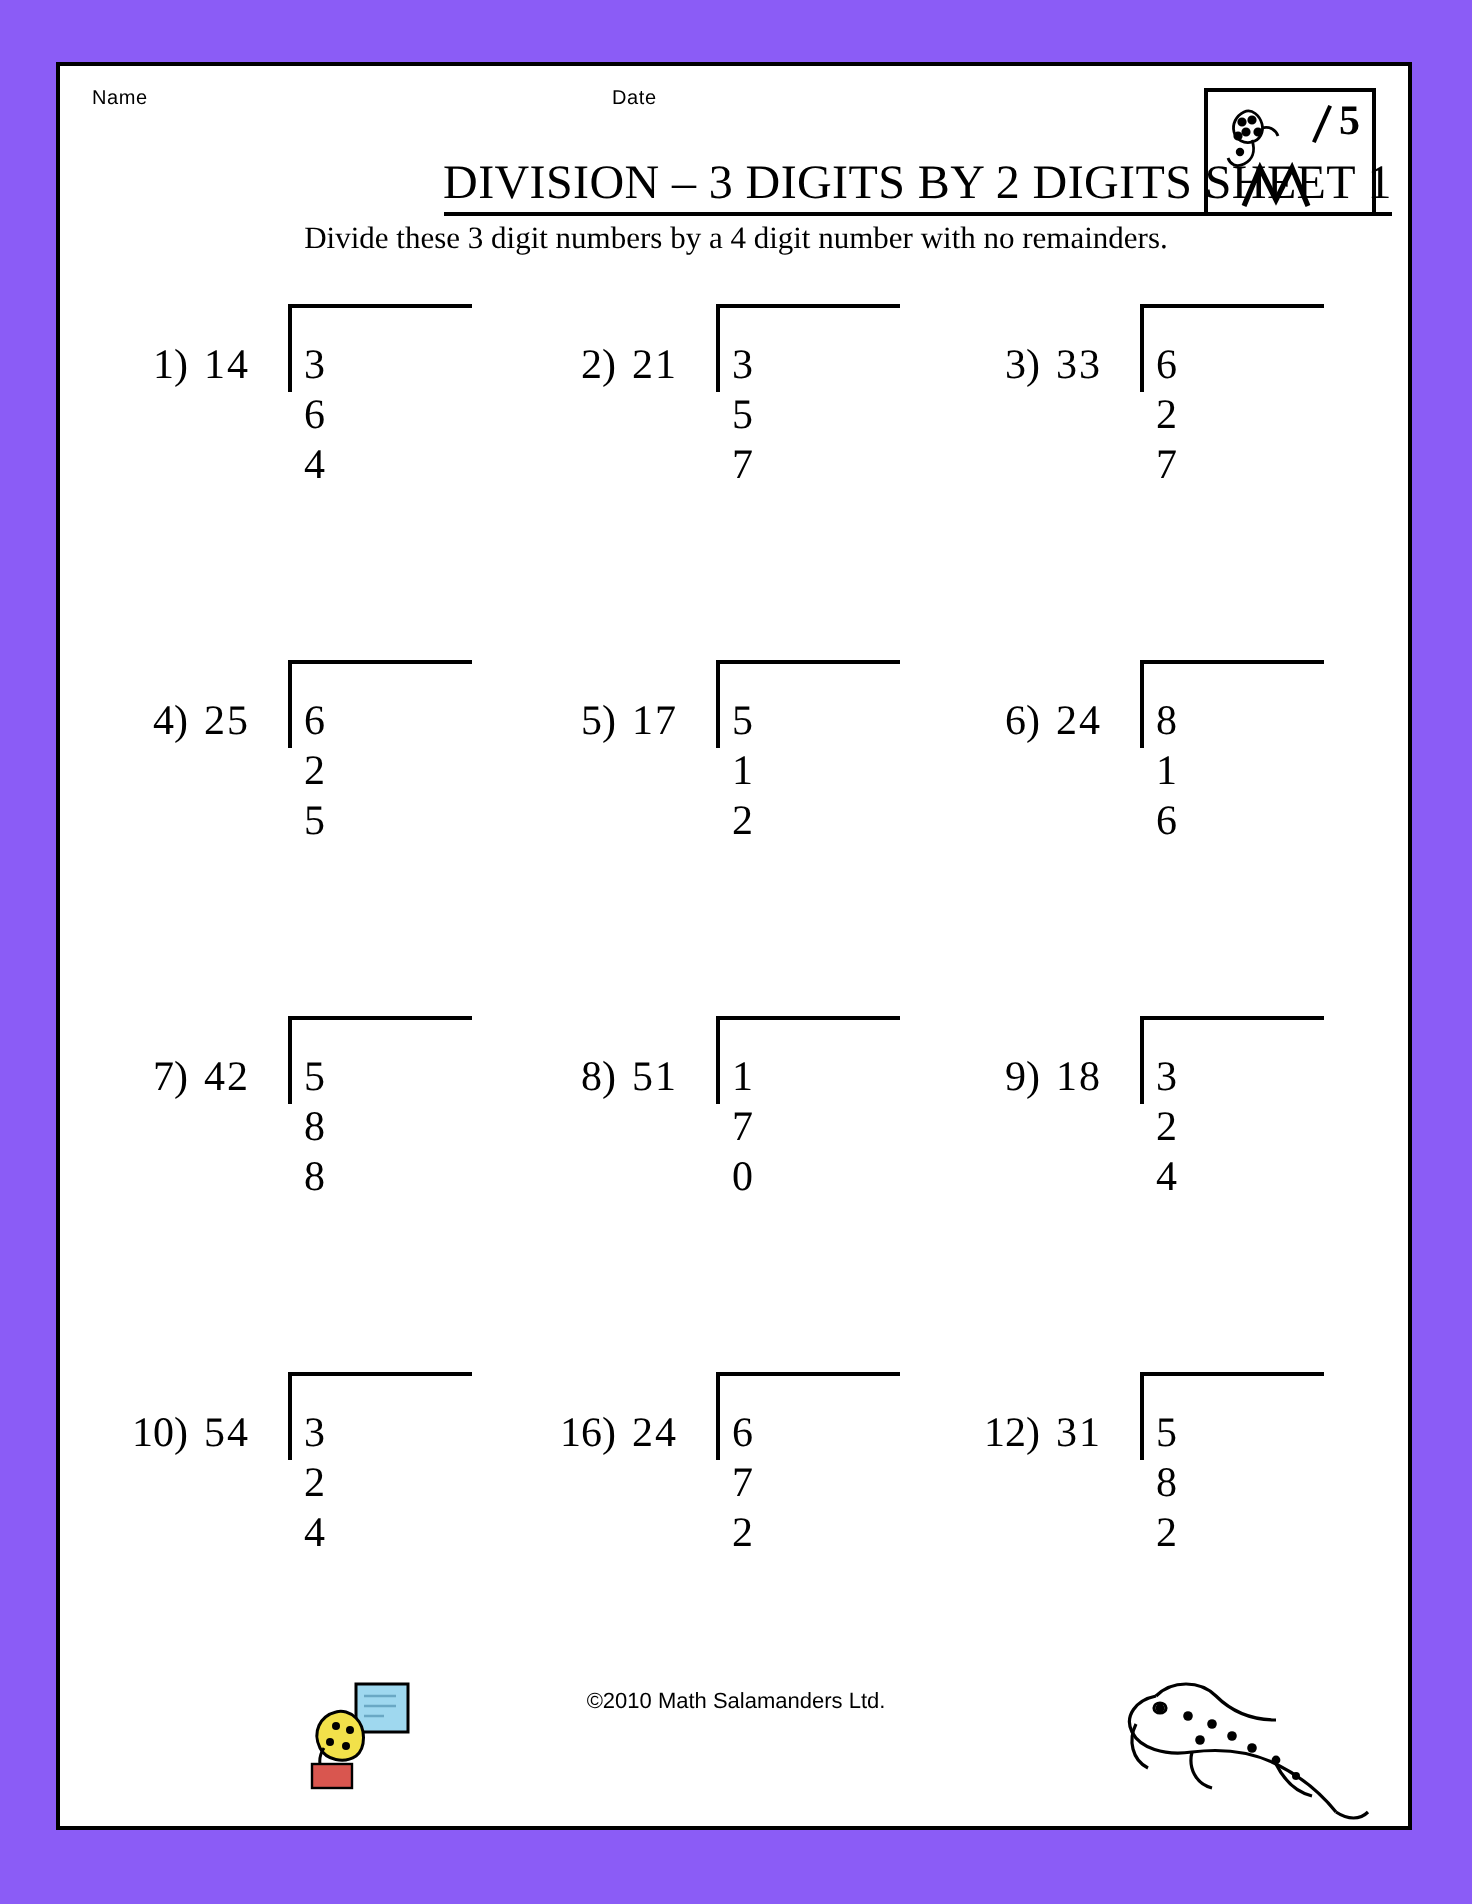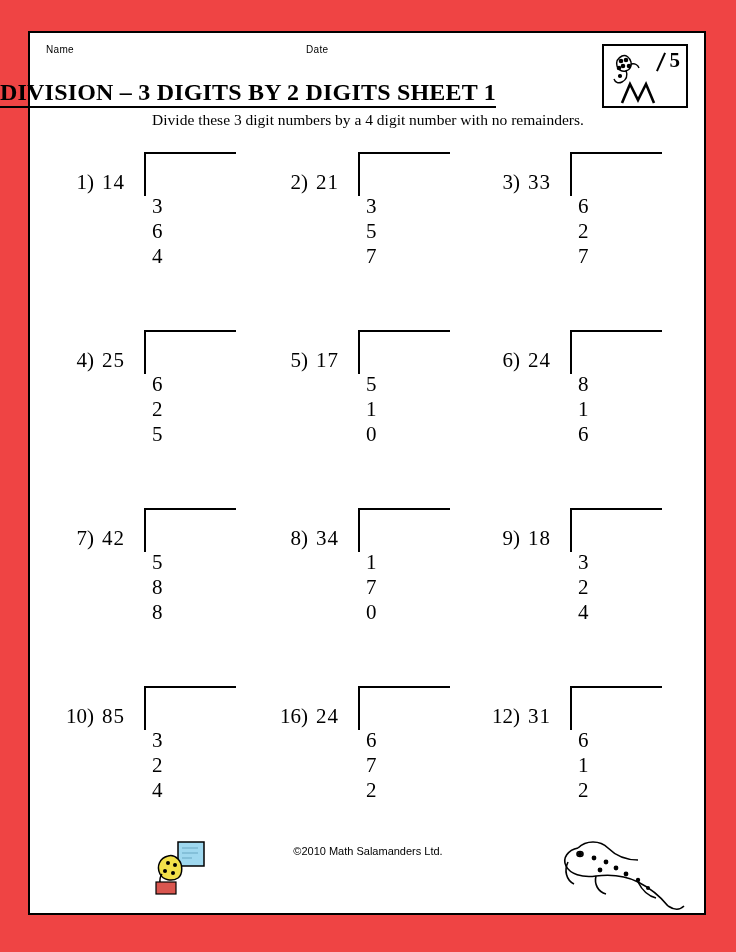--- a/index.html
+++ b/index.html
@@ -11,21 +11,21 @@
     width: 736px;
     height: 952px;
     font-family: "Liberation Serif", serif;
     color: #000000;
     overflow: hidden;
   }
   .page {
     position: relative;
     width: 736px;
     height: 952px;
-    background: #ef4444;
+    background: #8b5cf6;
   }
   .sheet-border {
     position: absolute;
     left: 28px;
     top: 31px;
     width: 678px;
     height: 884px;
     border: 2px solid #000000;
     box-sizing: border-box;
     background: #ffffff;
@@ -83,23 +83,23 @@
   .logo-svg {
     position: absolute;
     left: 4px;
     top: 2px;
   }
   .title {
     position: absolute;
     left: 0px;
     top: 79px;
     width: 696px;
-    text-align: left;
+    text-align: right;
     font-size: 24px;
-    font-weight: bold;
+    font-weight: normal;
     letter-spacing: 0.2px;
   }
   .title span {
     border-bottom: 2px solid #000000;
     padding-bottom: 1px;
   }
   .subtitle {
     position: absolute;
     left: 0px;
     top: 111px;
@@ -152,21 +152,20 @@
     border-top: 2px solid #000000;
     border-left: 2px solid #000000;
     box-sizing: border-box;
   }
   .dividend {
     position: absolute;
     left: 92px;
     top: 20px;
     font-size: 21px;
     letter-spacing: 7px;
-    margin-top: 24px;
   }
   
   .copyright {
     position: absolute;
     left: 0px;
     top: 845px;
     width: 736px;
     text-align: center;
     font-family: "Liberation Sans", sans-serif;
     font-size: 11px;
@@ -256,69 +255,69 @@
       <div class="prob c0">
         <div class="pnum">4)</div>
         <div class="divisor">25</div>
         <div class="bracket"></div>
         <div class="dividend">6 2 5</div>
       </div>
       <div class="prob c1">
         <div class="pnum">5)</div>
         <div class="divisor">17</div>
         <div class="bracket"></div>
-        <div class="dividend">5 1 0</div>
+        <div class="dividend">5 1 2</div>
       </div>
       <div class="prob c2">
         <div class="pnum">6)</div>
         <div class="divisor">24</div>
         <div class="bracket"></div>
         <div class="dividend">8 1 6</div>
       </div>
     </div>
 
     <div class="prow">
       <div class="prob c0">
         <div class="pnum">7)</div>
         <div class="divisor">42</div>
         <div class="bracket"></div>
         <div class="dividend">5 8 8</div>
       </div>
       <div class="prob c1">
         <div class="pnum">8)</div>
-        <div class="divisor">34</div>
+        <div class="divisor">51</div>
         <div class="bracket"></div>
         <div class="dividend">1 7 0</div>
       </div>
       <div class="prob c2">
         <div class="pnum">9)</div>
         <div class="divisor">18</div>
         <div class="bracket"></div>
         <div class="dividend">3 2 4</div>
       </div>
     </div>
 
     <div class="prow">
       <div class="prob c0">
         <div class="pnum">10)</div>
-        <div class="divisor">85</div>
+        <div class="divisor">54</div>
         <div class="bracket"></div>
         <div class="dividend">3 2 4</div>
       </div>
       <div class="prob c1">
         <div class="pnum">16)</div>
         <div class="divisor">24</div>
         <div class="bracket"></div>
         <div class="dividend">6 7 2</div>
       </div>
       <div class="prob c2">
         <div class="pnum">12)</div>
         <div class="divisor">31</div>
         <div class="bracket"></div>
-        <div class="dividend">6 1 2</div>
+        <div class="dividend">5 8 2</div>
       </div>
     </div>
 
   </div>
 
   <div class="copyright">©2010 Math Salamanders Ltd.</div>
 
   <svg class="brand-logo" width="60" height="60" viewBox="0 0 60 60">
     <rect x="26" y="4" width="26" height="24" fill="#9fd8ef" stroke="#000" stroke-width="1.5"></rect>
     <path d="M30 10 h16 M30 15 h16 M30 20 h10" stroke="#6aa8c4" stroke-width="1.2" fill="none"></path>

